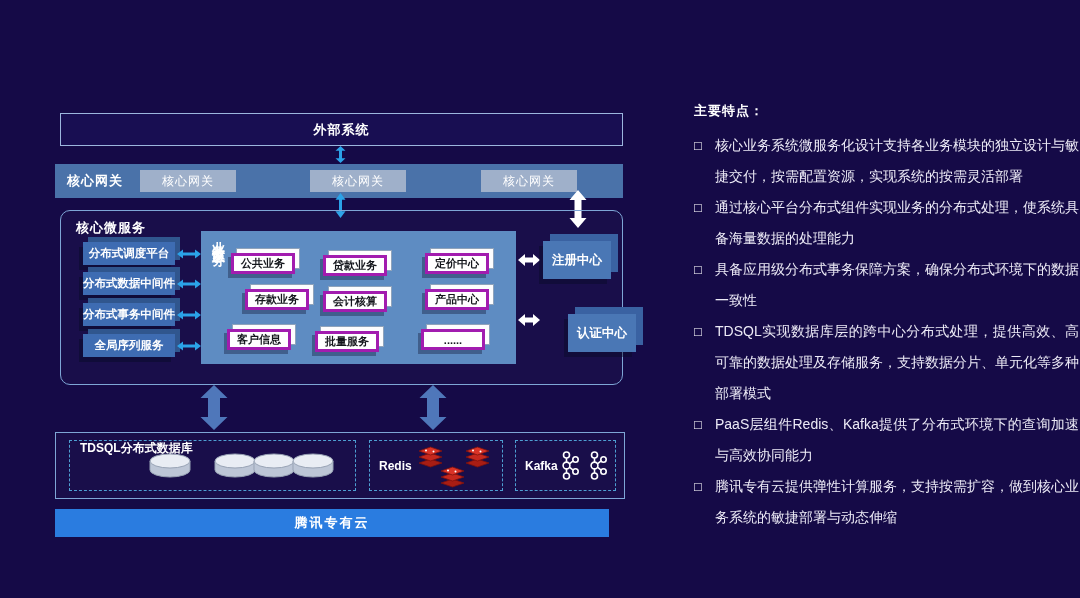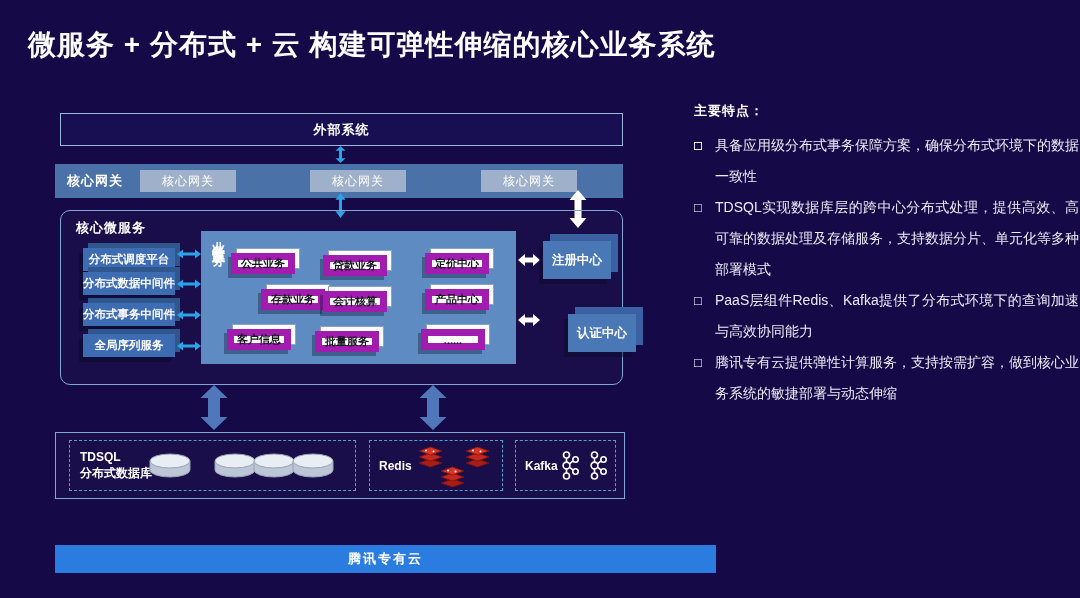--- a/index.html
+++ b/index.html
@@ -26,34 +26,34 @@
   .gw-n1{left:85px;}.gw-n2{left:255px;}.gw-n3{left:426px;}
 
   
   .core{left:60px;top:210px;width:561px;height:173px;border:1px solid #7ea6d6;border-radius:10px;background:rgba(255,255,255,0.02);}
   .core-title{position:absolute;left:15px;top:8px;color:#fff;font-size:13px;font-weight:bold;letter-spacing:1px;}
 
   
   .mw{position:absolute;left:22px;width:92px;height:23px;}
   .mw .back{position:absolute;left:5px;top:-5px;width:100%;height:100%;background:#30568e;}
   .mw .front{position:relative;width:100%;height:100%;background:#3e6cb2;color:#fff;font-size:11.5px;font-weight:bold;display:flex;align-items:center;justify-content:center;box-shadow:-4px 5px 0 rgba(8,10,40,.5);}
-  .mw0{top:37px;text-align:right;}.mw1{top:61px;}.mw2{top:92px;}.mw3{top:123px;}
+  .mw0{top:31px;text-align:right;}.mw1{top:61px;}.mw2{top:92px;}.mw3{top:123px;}
 
   
   .ah{position:absolute;left:116px;width:24px;height:10px;}
   .ah0{top:38px;}.ah1{top:68px;}.ah2{top:99px;}.ah3{top:130px;}
 
   
   .panel{position:absolute;left:140px;top:20px;width:315px;height:133px;background:#5e8cc2;}
   .vlabel{position:absolute;left:8px;top:0;height:100%;display:flex;align-items:center;writing-mode:vertical-rl;text-orientation:upright;color:#fff;font-size:13px;font-weight:bold;letter-spacing:3px;}
   .svc{position:absolute;width:64px;height:21px;}
   .svc .back{position:absolute;left:5px;top:-5px;width:100%;height:100%;background:#fdfdfe;border:1px solid #8fa3bb;box-sizing:border-box;}
-  .svc .front{position:relative;width:100%;height:100%;background:#ffffff;border:7px solid #a21caf;box-sizing:border-box;color:#14161c;font-size:11px;font-weight:bold;display:flex;align-items:center;justify-content:center;box-shadow:-3px 4px 0 rgba(10,12,40,.35);}
+  .svc .front{position:relative;width:100%;height:100%;background:#ffffff;border:3px solid #a21caf;box-sizing:border-box;color:#14161c;font-size:11px;font-weight:bold;display:flex;align-items:center;justify-content:center;box-shadow:-3px 4px 0 rgba(10,12,40,.35);}
   .s0{left:30px;top:22px;}.s1{left:122px;top:24px;border-radius:10px;}.s2{left:224px;top:22px;}
-  .s3{left:60px;top:58px;}.s4{left:122px;top:60px;}.s5{left:224px;top:58px;font-family:Liberation Mono, monospace;}
+  .s3{left:44px;top:58px;}.s4{left:122px;top:60px;}.s5{left:224px;top:58px;font-family:Liberation Mono, monospace;}
   .s6{left:26px;top:98px;}.s7{left:114px;top:100px;}.s8{left:220px;top:98px;}
 
   
   .center{position:absolute;left:482px;width:68px;height:38px;}
   .center .back{position:absolute;left:7px;top:-7px;width:100%;height:100%;background:#3a62a2;}
   .center .front{position:relative;width:100%;height:100%;background:#4a77b5;color:#fff;font-size:12.5px;font-weight:bold;display:flex;align-items:center;justify-content:center;box-shadow:-4px 5px 0 rgba(8,10,40,.45);}
   .c0{top:30px;}.c1{top:103px;margin-left:25px;}
 
   
   .aw{position:absolute;left:457px;width:22px;height:14px;}
@@ -65,44 +65,43 @@
   .avw{left:569px;top:190px;width:18px;height:38px;}
   .ab0{left:200px;top:385px;width:28px;height:45px;}
   .ab1{left:419px;top:385px;width:28px;height:45px;}
 
   
   .data-layer{left:55px;top:432px;width:568px;height:65px;border:1px solid #7ea6d6;background:rgba(255,255,255,0.02);}
   .dash{position:absolute;top:7px;height:51px;border:1px dashed #4e9fd2;box-sizing:border-box;}
   .tdsql{left:13px;width:287px;}
   .redis{left:313px;width:134px;}
   .kafka{left:459px;width:101px;}
-  .db-label{position:absolute;left:10px;top:0;height:100%;display:flex;flex-direction:column;justify-content:center;color:#fff;font-size:12px;font-weight:bold;line-height:1.3;}
+  .db-label{position:absolute;left:10px;top:0;height:100%;display:flex;flex-direction:row;justify-content:center;color:#fff;font-size:12px;font-weight:bold;line-height:1.3;}
   .pl{position:absolute;left:9px;top:0;height:100%;display:flex;align-items:center;color:#fff;font-size:12px;font-weight:bold;}
   .cyl{position:absolute;top:11px;width:44px;height:28px;}
   .cy0{left:78px;}.cy1{left:143px;}.cy2{left:182px;}.cy3{left:221px;}
   .rds{position:absolute;width:27px;height:22px;}
   .r0{left:47px;top:5px;}.r1{left:94px;top:5px;}.r2{left:69px;top:25px;}
   .kfk{position:absolute;width:19px;height:31px;top:9px;}
   .k0{left:45px;}.k1{left:73px;}
 
   
-  .cloud{left:55px;top:509px;width:661px;height:28px;background:#2a7ce0;color:#fff;font-size:13px;font-weight:bold;letter-spacing:2px;margin-top:36px;}
+  .cloud{left:55px;top:509px;width:554px;height:28px;background:#2a7ce0;color:#fff;font-size:13px;font-weight:bold;letter-spacing:2px;}
 
   
   .features{left:694px;top:102px;width:385px;}
   .f-title{color:#fff;font-size:13px;font-weight:bold;margin-bottom:10px;letter-spacing:1px;}
   .f-item{position:relative;padding-left:21px;color:#eceaf6;font-size:14px;line-height:31px;text-align:justify;}
   .f-bullet{position:absolute;left:0;top:0;color:#ffffff;font-size:13px;line-height:31px;}
 </style>
 </head>
 <body>
 
 <div class="slide">
 
-  <div class="abs title">微服务 + 分布式 + 云 构建可弹性伸缩的核心业务系统</div>
 
   <div class="abs ext-box ctr">
     <span>外部系统</span>
   </div>
 
   <svg class="abs av1" viewBox="0 0 11 22" preserveAspectRatio="none">
     <polygon points="5.5,0 10.5,6 7,6 7,16 10.5,16 5.5,22 0.5,16 4,16 4,6 0.5,6" fill="#2ba2e8"></polygon>
   </svg>
 
   <div class="abs gw-bar">
@@ -291,21 +290,21 @@
         <line x1="8.4" y1="13.8" x2="12.1" y2="10.9"></line>
           <line x1="8.4" y1="17.2" x2="12.1" y2="20.2"></line>
       </svg>
     </div>
   </div>
 
   <div class="abs cloud ctr">腾讯专有云</div>
 
   <div class="abs features">
     <div class="f-title">主要特点：</div>
-    <div class="f-item"><span class="f-bullet">□</span></div>
-    <div class="f-item"><span class="f-bullet">□</span></div>
+    <div class="f-item"><span class="f-bullet">□</span><span class="f-text">核心业务系统微服务化设计支持各业务模块的独立设计与敏捷交付，按需配置资源，实现系统的按需灵活部署</span></div>
+    <div class="f-item"><span class="f-bullet">□</span><span class="f-text">通过核心平台分布式组件实现业务的分布式处理，使系统具备海量数据的处理能力</span></div>
     <div class="f-item"><span class="f-bullet">□</span><span class="f-text">具备应用级分布式事务保障方案，确保分布式环境下的数据一致性</span></div>
     <div class="f-item"><span class="f-bullet">□</span><span class="f-text">TDSQL实现数据库层的跨中心分布式处理，提供高效、高可靠的数据处理及存储服务，支持数据分片、单元化等多种部署模式</span></div>
     <div class="f-item"><span class="f-bullet">□</span><span class="f-text">PaaS层组件Redis、Kafka提供了分布式环境下的查询加速与高效协同能力</span></div>
     <div class="f-item"><span class="f-bullet">□</span><span class="f-text">腾讯专有云提供弹性计算服务，支持按需扩容，做到核心业务系统的敏捷部署与动态伸缩</span></div>
   </div>
 
 </div>
 
 </body></html>

